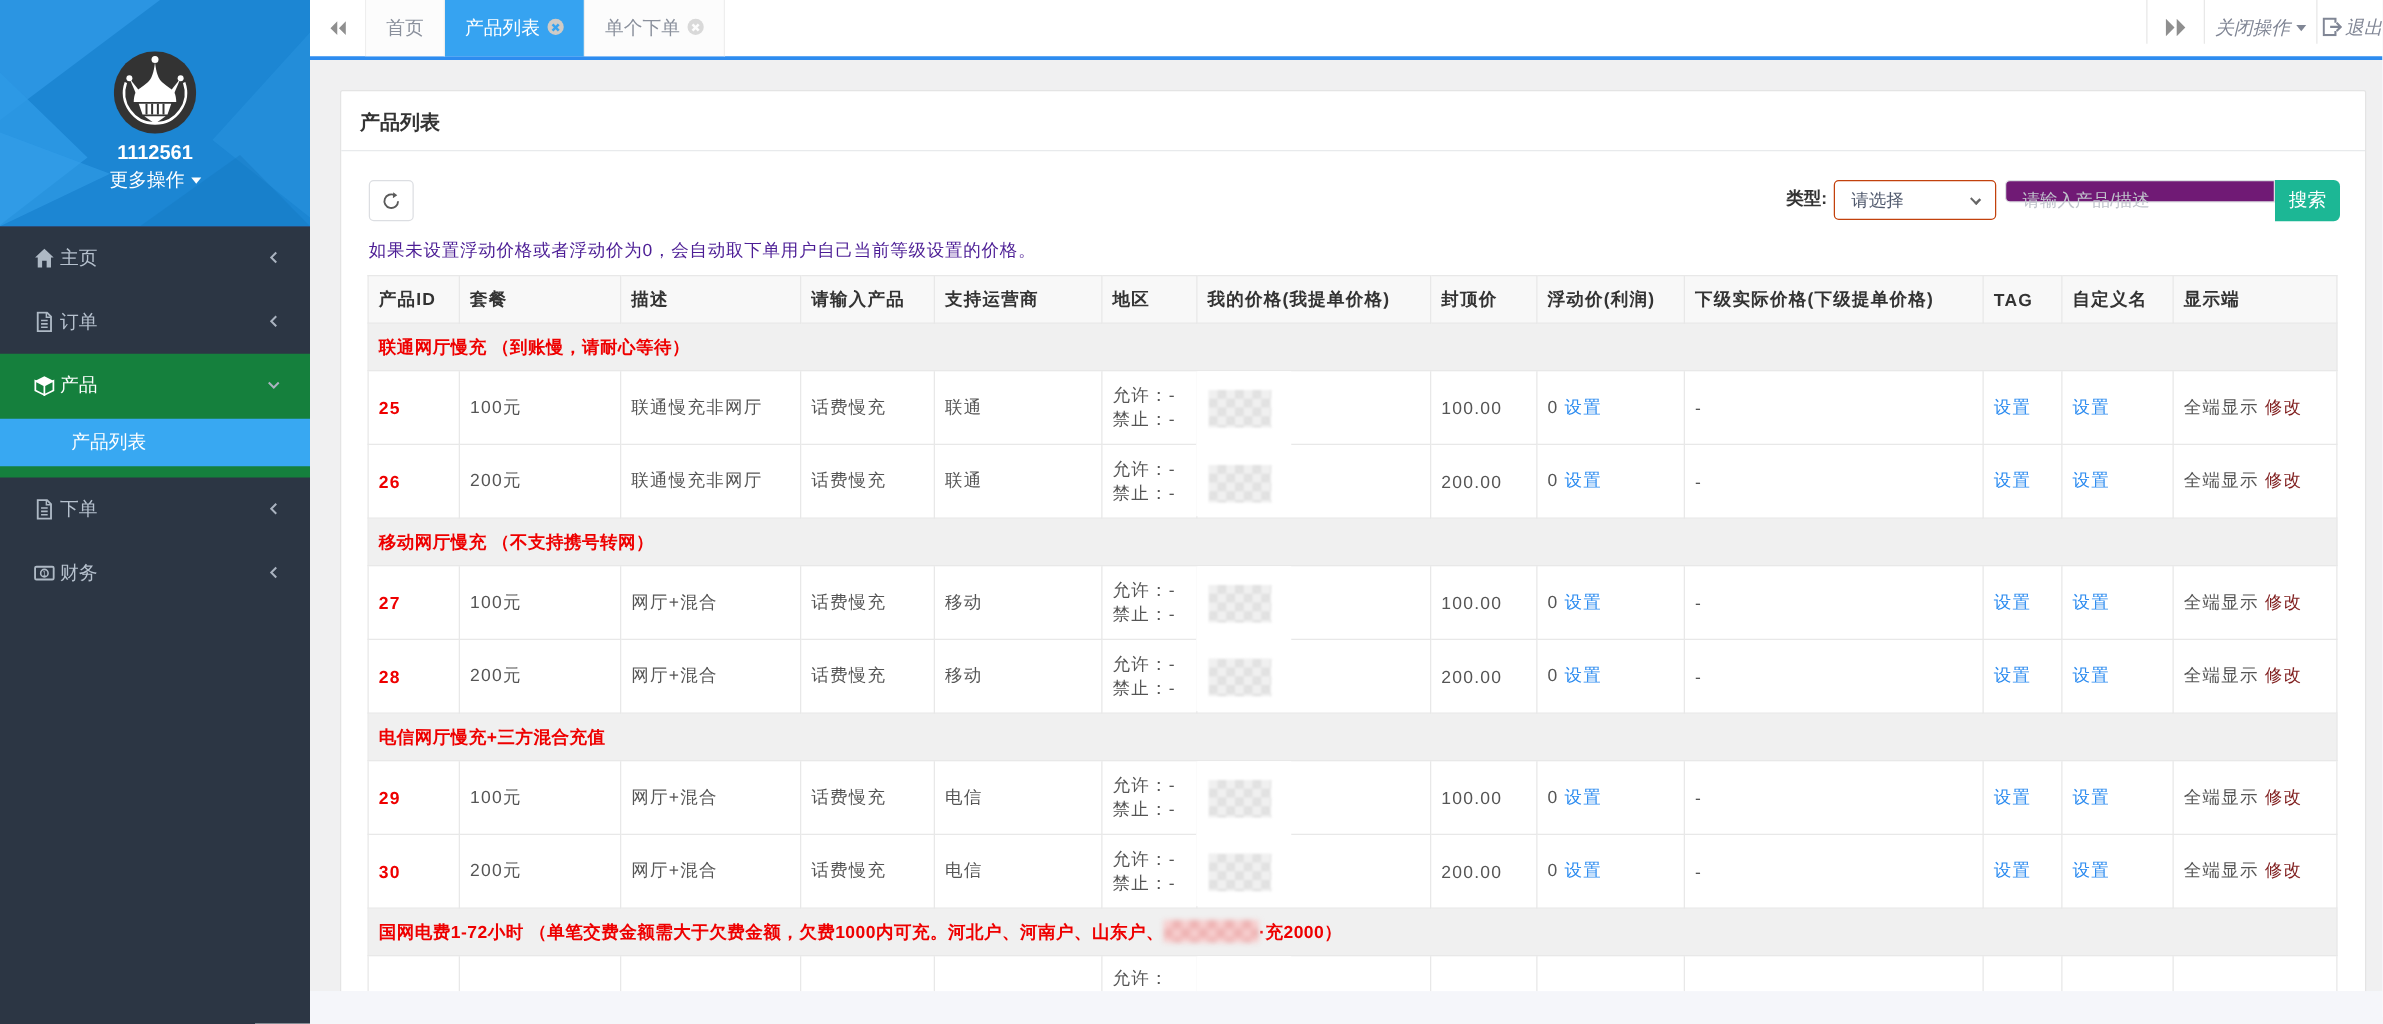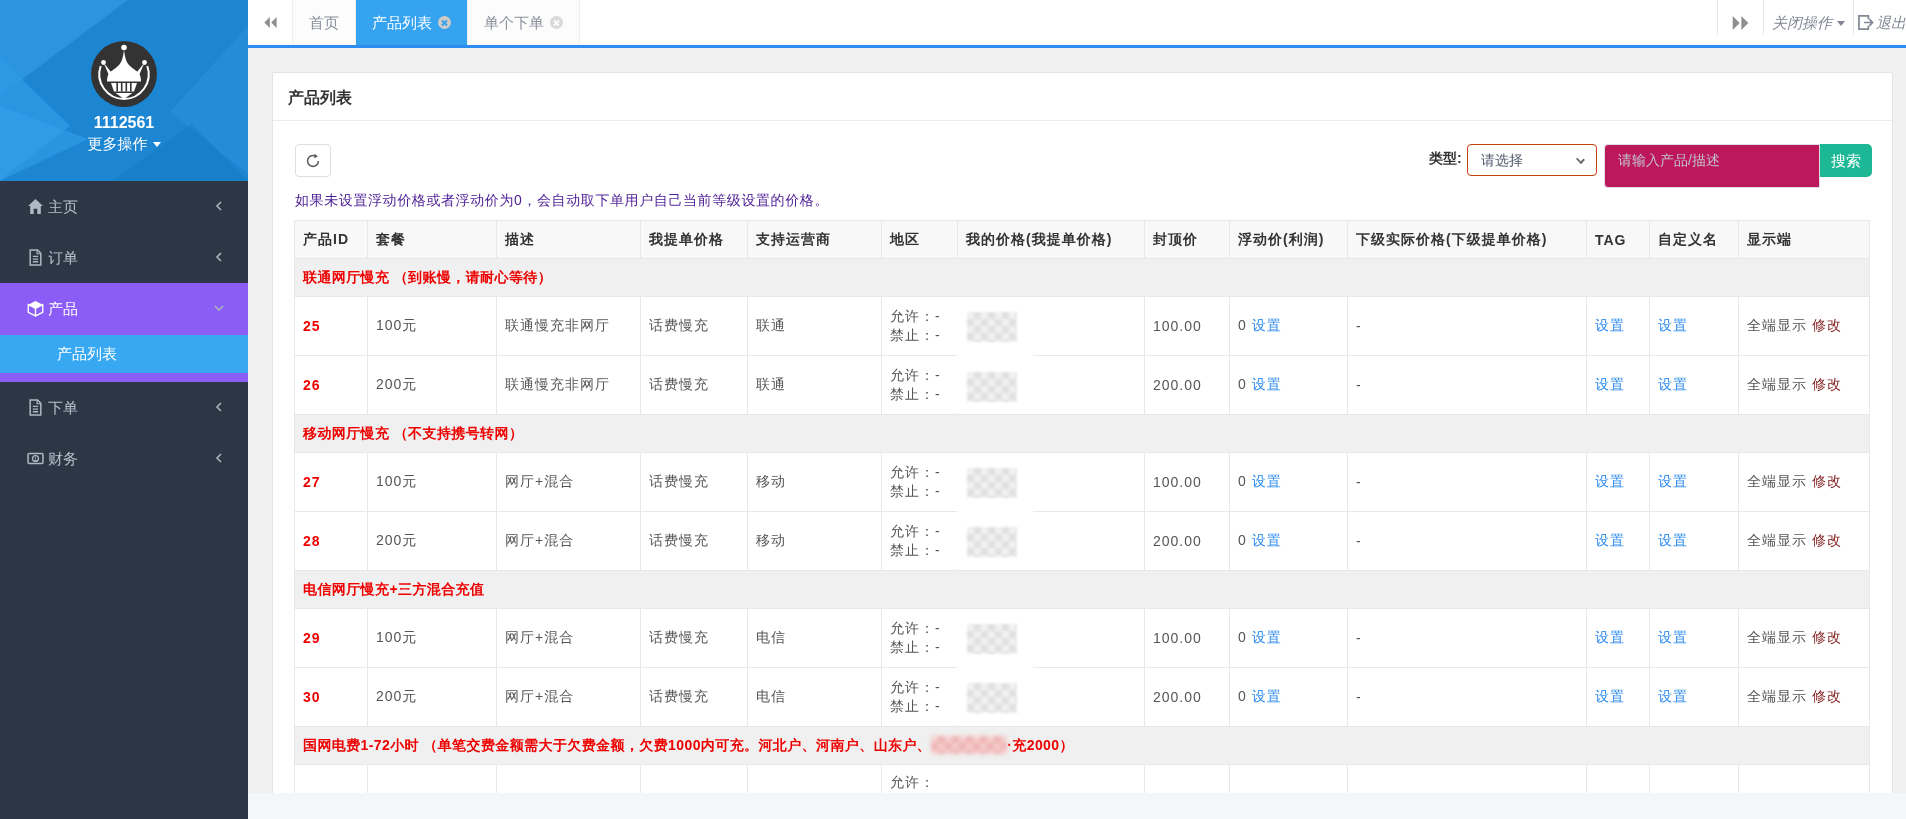--- a/index.html
+++ b/index.html
@@ -13,21 +13,21 @@
 .logo { position:absolute; left:91px; top:41px; width:66px; height:66px; }
 .uid { position:absolute; left:0; top:114px; width:248px; text-align:center; color:#fff; font-weight:bold; font-size:16px; }
 .more { position:absolute; left:0; top:135px; width:248px; text-align:center; color:#fff; font-size:15px; }
 .caret { display:inline-block; width:0; height:0; border-left:4.5px solid transparent; border-right:4.5px solid transparent; border-top:5px solid #fff; vertical-align:2px; margin-left:5px; }
 
 .menu { position:absolute; top:181px; left:0; width:248px; }
 .mi { position:relative; height:51px; line-height:51px; color:#b6c1ce; font-size:15px; padding-left:48px; }
 .mi.act { color:#fff; }
 .mi .ic { position:absolute; left:27px; top:17px; width:17px; height:17px; }
 .mi .chev { position:absolute; right:22px; top:18px; width:14px; height:14px; }
-.mgroup { background:#8b5cf6; }
+.mgroup { background:#15803d; }
 .subitem { height:48px; position:relative; }
 .subactive { position:absolute; left:0; top:1px; height:38px; width:248px; background:#38a8f2; color:#fff; line-height:38px; padding-left:57px; font-size:15px; }
 
 
 .navbar { position:absolute; left:248px; top:0; right:0; height:48px; background:#fff; border-bottom:3px solid #2d8cf0; }
 .nav-collapse { position:absolute; left:0; top:0; width:44px; height:45px; color:#959595; text-align:center; line-height:45px; }
 .tabs { position:absolute; left:44px; top:0; height:45px; border-left:1px solid #eee; }
 .tab { float:left; height:45px; line-height:45px; padding:0 16px; color:#8a909c; font-size:15px; border-right:1px solid #eee; background:#fcfcfc; }
 .tab.active { background:#36a3f1; color:#fff; }
 .closer { display:inline-block; width:13px; height:13px; border-radius:50%; background:#d9d9d9; position:relative; vertical-align:-1px; margin-left:6px; }
@@ -42,21 +42,21 @@
 
 .content { position:absolute; left:248px; top:48px; right:0; height:745px; background:#f0f0f1; overflow:hidden; }
 .card { position:absolute; left:24px; top:24px; width:1621px; height:900px; background:#fff; border:1px solid #e4e4e4; border-radius:2px; }
 .card-head { position:absolute; left:0; top:0; right:0; height:48px; border-bottom:1px solid #e8eaec; }
 .card-head b { position:absolute; left:15px; top:15px; font-size:16px; color:#333; font-weight:bold; }
 .btn-refresh { position:absolute; left:22px; top:71px; width:36px; height:33px; border:1px solid #dcdee2; border-radius:4px; background:#fff; text-align:center; }
 .btn-refresh svg { display:block; margin:8px auto 0; }
 .lbl { position:absolute; left:1156px; top:77px; font-weight:bold; color:#333; }
 .sel { position:absolute; left:1194px; top:71px; width:130px; height:32px; border:1px solid #c2410c; border-radius:4px; background:#fff; color:#515a6e; line-height:30px; padding-left:13px; }
 .sel .arr { position:absolute; right:12px; top:11px; width:7px; height:7px; border-right:2px solid #666; border-bottom:2px solid #666; transform:rotate(45deg) scaleY(0.8); }
-.inp { position:absolute; left:1331px; top:71px; width:216px; height:44px; border:1px solid #dcdee2; border-radius:4px 0 0 4px; background:#be185d; color:#c0c4cc; line-height:30px; padding-left:13px; }
+.inp { position:absolute; left:1331px; top:71px; width:216px; height:18px; border:1px solid #dcdee2; border-radius:4px 0 0 4px; background:#701a75; color:#c0c4cc; line-height:30px; padding-left:13px; }
 .btn-search { position:absolute; left:1547px; top:71px; width:52px; height:33px; background:#1cb795; color:#fff; border-radius:0 5px 5px 0; text-align:center; line-height:33px; font-size:15px; }
 .warn { position:absolute; left:22px; top:119px; color:#4c1d95; font-size:14px; letter-spacing:0.6px; }
 
 
 table { border-collapse:collapse; table-layout:fixed; width:1575px; position:absolute; left:21px; top:147px; font-size:14px; color:#555; background:#fff; letter-spacing:1px; }
 th, td { border:1px solid #e8e8e8; padding:0 8px; text-align:left; font-weight:normal; vertical-align:middle; }
 thead th { background:#f8f8f8; height:38px; color:#333; font-weight:bold; }
 tr.cat td { background:#f0f0f0; height:38px; color:#ee0000; font-weight:bold; letter-spacing:0.4px; }
 tr.data td { height:59px; background:#fff; }
 td.pid { color:#ee0000; font-weight:bold; }
@@ -204,21 +204,21 @@
           <col style="width:239px">
           <col style="width:63px">
           <col style="width:89px">
           <col style="width:131px">
       </colgroup>
       <thead>
         <tr>
           <th>产品ID</th>
             <th>套餐</th>
             <th>描述</th>
-            <th>我提单价格</th>
+            <th>请输入产品</th>
             <th>支持运营商</th>
             <th>地区</th>
             <th>我的价格(我提单价格)</th>
             <th>封顶价</th>
             <th>浮动价(利润)</th>
             <th>下级实际价格(下级提单价格)</th>
             <th>TAG</th>
             <th>自定义名</th>
             <th>显示端</th>
         </tr>

